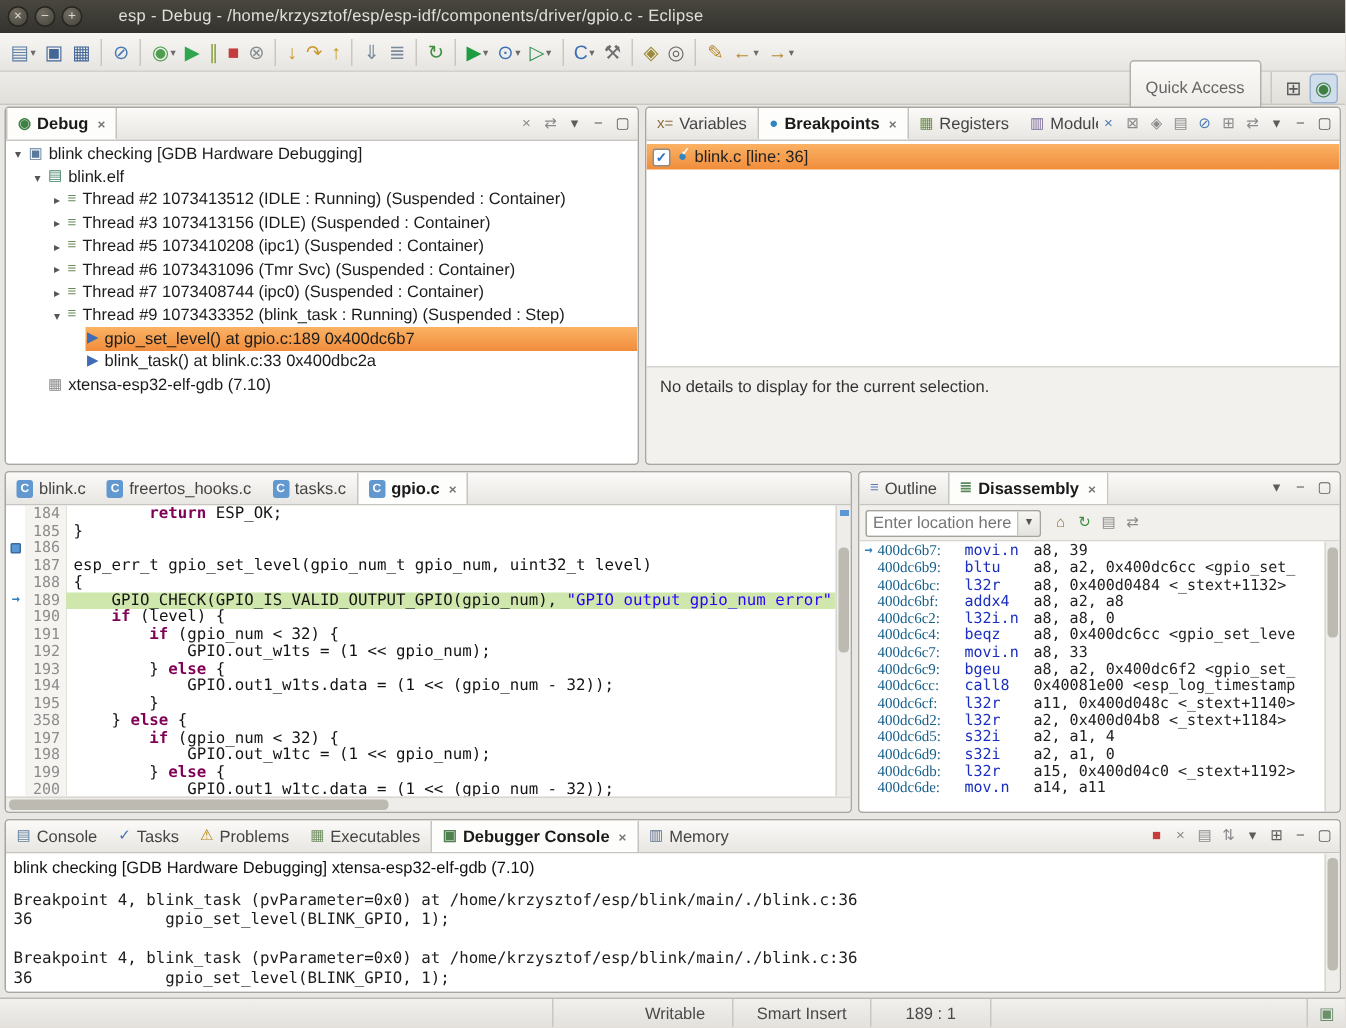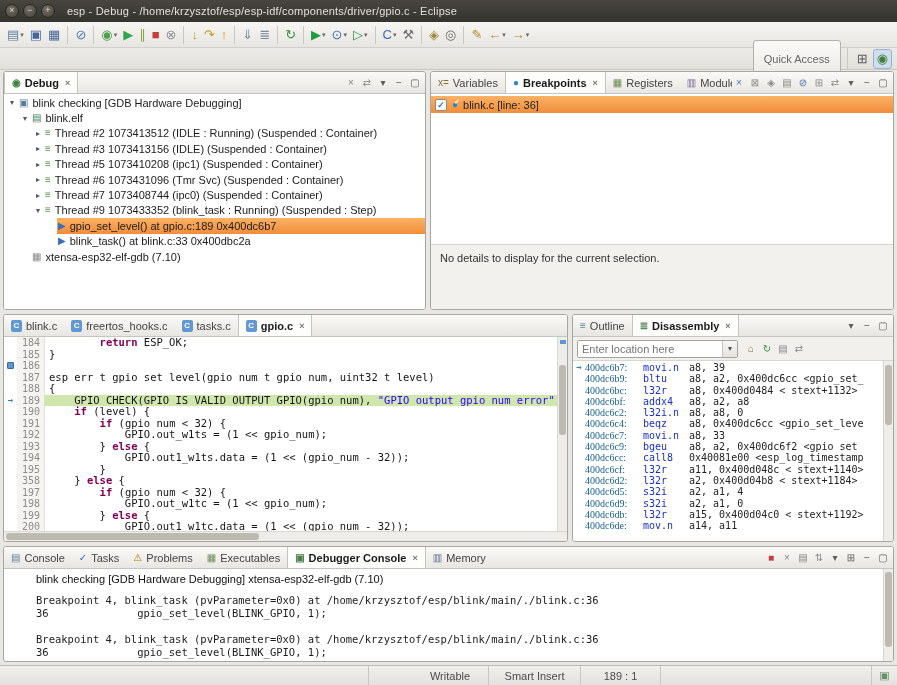--- a/index.html
+++ b/index.html
@@ -1,21 +1,21 @@
 <!DOCTYPE html>
 <html style="--sel: #f59b48; --tip: #4caf50; --curline: #cfe7ac;"><head>
 <meta charset="utf-8">
 <style>
 *{margin:0;padding:0;box-sizing:border-box;}
 body{background:#d8d6d2;font-family:"Liberation Sans",sans-serif;}
 .app{position:relative;width:897px;height:685px;background:#e9e7e3;overflow:hidden;font-size:11px;color:#222;}
 
 .titlebar{position:absolute;top:0;left:0;right:0;height:22px;background:linear-gradient(#48463f,#34332e);display:flex;align-items:center;padding:0 5px;gap:4px;}
 .winbtn{width:14px;height:14px;border-radius:7px;background:radial-gradient(circle at 35% 30%,#716d63,#44423b);border:1px solid #26251f;color:#ded9cf;font-size:9px;line-height:11px;text-align:center;cursor:default;}
-.apptitle{margin-left:8px;color:#e2dfd8;font-size:11px;letter-spacing:.2px;white-space:nowrap;}
+.apptitle{margin-left:20px;color:#e2dfd8;font-size:11px;letter-spacing:.2px;white-space:nowrap;}
 
 .tbar1{position:absolute;top:22px;left:0;right:0;height:26px;background:linear-gradient(#f7f6f3,#e7e5e1);border-bottom:1px solid #d2d0cb;display:flex;align-items:center;padding:0 4px;}
 .ticon{display:inline-flex;align-items:center;height:20px;padding:0 3px;border-radius:3px;}
 .ticon .glyph{font-size:13px;line-height:1;}
 .ticon.pressed{background:#cfdded;border:1px solid #9ab2cf;}
 .tdd{font-size:7px;color:#6a6a6a;margin-left:1px;}
 .tsep{width:1px;height:18px;background:#c9c7c2;margin:0 4px;flex:none;}
 .tbar2{position:absolute;top:48px;left:0;right:0;height:22px;background:linear-gradient(#edebe7,#e2e0db);border-bottom:1px solid #c9c7c2;display:flex;align-items:center;justify-content:flex-end;gap:6px;padding:0 5px;}
 .qa{border:1px solid #b3b1ac;border-radius:3px;padding:12px 10px;color:#666;font-size:11px;background:linear-gradient(#fbfaf8,#ebe9e5);font-family:inherit;}
 .persp{display:flex;align-items:center;gap:2px;border-left:1px solid #c9c7c2;padding-left:6px;height:100%;}
@@ -64,32 +64,32 @@
 .eline.cur .ecode{background:var(--curline,#cfe7ac);}
 .kw{color:#7f0055;font-weight:bold;}
 .str{color:#2a00ff;}
 .vscroll{width:10px;flex:none;background:#eeede9;border-left:1px solid #d8d6d1;position:relative;}
 .vthumb{position:absolute;left:1px;width:7px;background:#bdbab2;border-radius:3px;}
 .hscroll{height:10px;min-height:10px;background:#eeede9;border-top:1px solid #d8d6d1;position:relative;}
 .hthumb{position:absolute;top:1px;height:7px;background:#bdbab2;border-radius:3px;}
 .vmark{position:absolute;left:2px;top:3px;width:6px;height:4px;background:#5b96d5;}
 
 .dtool{height:24px;min-height:24px;display:flex;align-items:center;gap:4px;padding:0 4px;background:#f1f0ec;border-bottom:1px solid #d8d6d1;}
-.locwrap{display:flex;align-items:stretch;height:18px;border:1px solid #a5a3a0;background:#fff;border-radius:2px;overflow:hidden;flex:none;gap:44px;}
+.locwrap{display:flex;align-items:stretch;height:18px;border:1px solid #a5a3a0;background:#fff;border-radius:2px;overflow:hidden;flex:none;}
 .loc{border:none;outline:none;width:100px;font-size:11px;padding:0 4px;color:#555;font-family:inherit;}
 .locdd{width:15px;display:flex;align-items:center;justify-content:center;border-left:1px solid #c6c4bf;background:linear-gradient(#f7f6f3,#e5e3df);font-size:7px;color:#555;}
 .dwrap{flex:1;display:flex;min-height:0;}
 .dlines{flex:1;overflow:hidden;font-family:"DejaVu Sans Mono","Liberation Mono",monospace;font-size:10px;line-height:11.3px;padding-top:1px;background:#fff;}
 .dline{display:flex;height:11.3px;}
 .dgut{width:12px;flex:none;text-align:center;font-size:9px;color:#2d7fbe;font-weight:bold;}
 .daddr{width:58px;flex:none;color:#155f8a;font-family:Liberation Serif, serif;}
 .dmn{width:46px;flex:none;color:#1a2fbf;}
 .dop{flex:1;white-space:pre;overflow:hidden;color:#222;}
 
-.cwrap{flex:1;display:flex;min-height:0;background:#fff;margin-left:27px;}
+.cwrap{flex:1;display:flex;min-height:0;background:#fff;}
 .cmain{flex:1;min-width:0;overflow:hidden;}
 .ctitle{padding:4px 5px 0;font-size:11px;color:#111;white-space:nowrap;}
 .cout{margin-top:9px;padding:0 5px;font-family:"DejaVu Sans Mono","Liberation Mono",monospace;font-size:10.5px;line-height:13px;color:#1c1c1c;}
 .cline{white-space:pre;height:13px;overflow:hidden;}
 
 .statusbar{position:absolute;left:0;right:0;bottom:0;height:20px;background:linear-gradient(#f1f0ed,#e3e1dd);border-top:1px solid #bcbab5;display:flex;align-items:center;font-size:11px;color:#4a4a4a;}
 .sspacer{width:368px;height:100%;flex:none;}
 .scell{height:100%;display:flex;align-items:center;justify-content:center;border-left:1px solid #c9c7c2;flex:none;}
 .w1{width:120px;padding-left:43px;}.w2{width:92px;}.w3{width:80px;}
 .sfill{flex:1;height:100%;border-left:1px solid #c9c7c2;}

